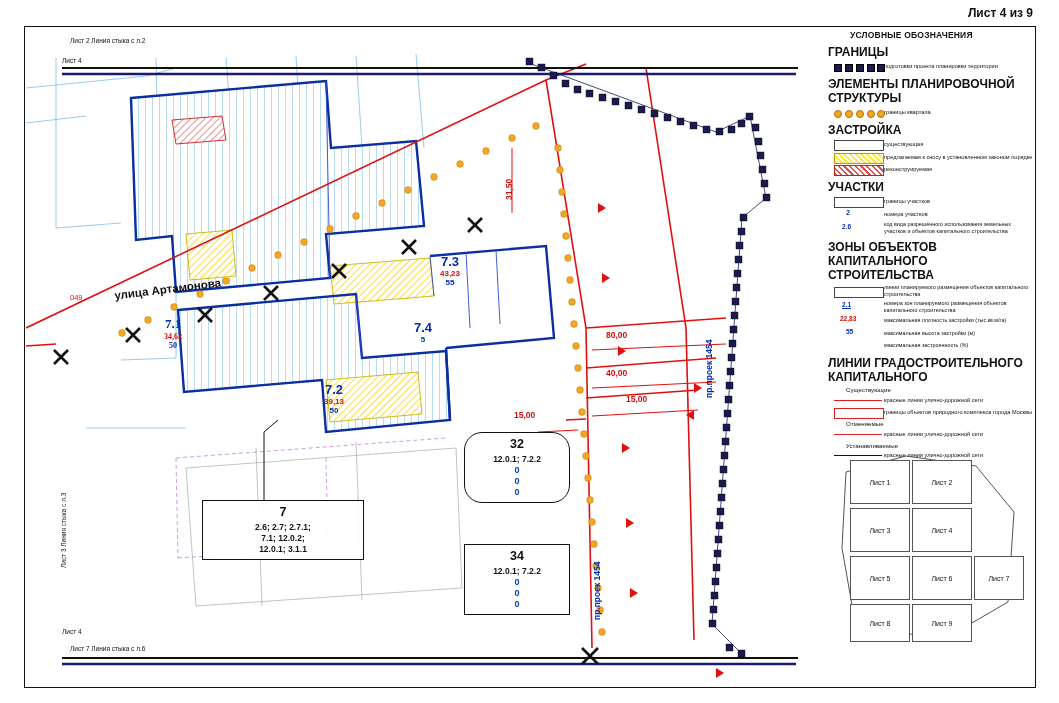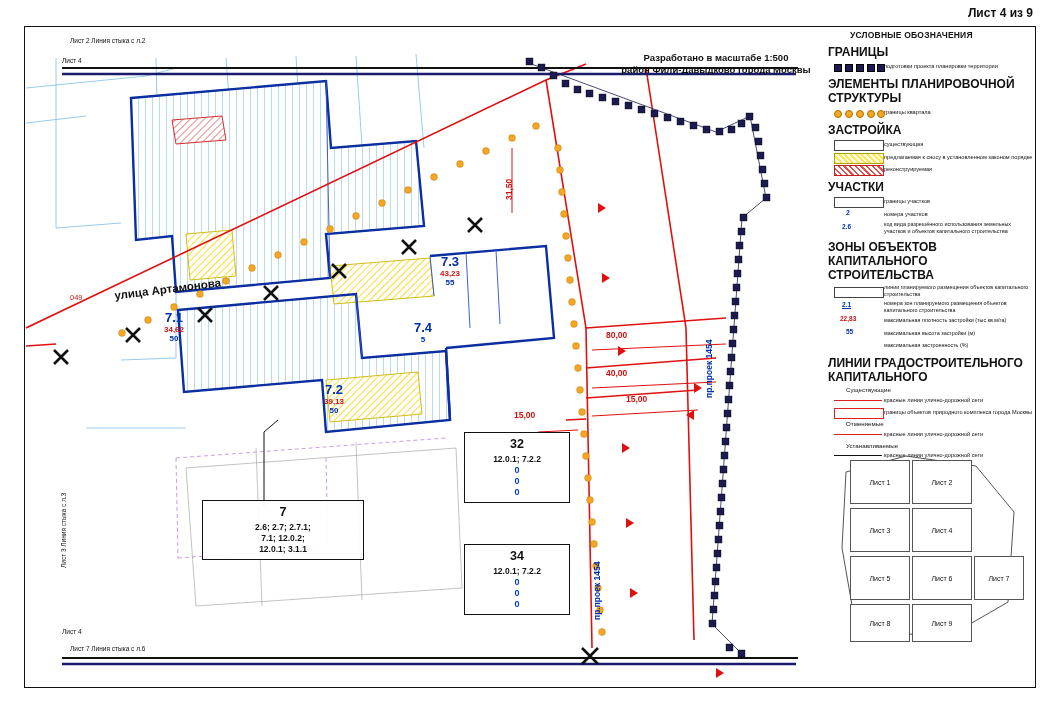--- a/index.html
+++ b/index.html
@@ -316,37 +316,33 @@
 
       <g stroke="#e01010" stroke-width="1" fill="none">
         <path d="M566,322 L700,316"></path>
         <path d="M566,360 L690,354"></path>
         <path d="M566,388 L672,382"></path>
         <path d="M512,404 L552,402"></path>
       </g>
     </svg>
 
     
-    <div class="title-block">
-      <div>Разработано в масштабе 1:500</div>
-      <div>район Фили-Давыдково города Москвы</div>
-    </div>
 
     <div class="st-label" style="left:88px;top:255px;transform:rotate(-7deg);">улица Артамонова</div>
 
     <div class="edge-note" style="left:44px;top:9px;">Лист 2 Линия стыка с л.2</div>
     <div class="edge-note" style="left:36px;top:29px;">Лист 4</div>
     <div class="edge-note" style="left:36px;top:600px;">Лист 4</div>
     <div class="edge-note" style="left:44px;top:617px;">Лист 7 Линия стыка с л.6</div>
     <div class="edge-note rot" style="left:34px;top:540px;transform:rotate(-90deg);">Лист 3 Линия стыка с л.3</div>
 
     <div class="smalllabel" style="left:12px;top:265px;">049</div>
 
     
-    <div class="parcel" style="left:138px;top:282px;">
+    <div class="parcel" style="left:138px;top:288px;font-family:Liberation Serif, serif;">
       <div class="num">7.1</div>
       <div class="v1">34,62</div>
       <div class="v2">50</div>
     </div>
     <div class="parcel" style="left:298px;top:354px;">
       <div class="num">7.2</div>
       <div class="v1">39,13</div>
       <div class="v2">50</div>
     </div>
     <div class="parcel" style="left:414px;top:226px;">
@@ -361,21 +357,21 @@
     </div>
 
     
     <div class="callout" style="left:176px;top:472px;width:148px;">
       <div class="hd">7</div>
       <div class="ln">2.6; 2.7; 2.7.1;</div>
       <div class="ln">7.1; 12.0.2;</div>
       <div class="ln">12.0.1; 3.1.1</div>
     </div>
 
-    <div class="callout" style="left:438px;top:404px;width:92px;">
+    <div class="callout" style="left:438px;top:404px;width:92px;border-radius:18px;">
       <div class="hd">32</div>
       <div class="ln">12.0.1; 7.2.2</div>
       <div class="z">0</div>
       <div class="z">0</div>
       <div class="z">0</div>
     </div>
 
     <div class="callout" style="left:438px;top:516px;width:92px;">
       <div class="hd">34</div>
       <div class="ln">12.0.1; 7.2.2</div>

